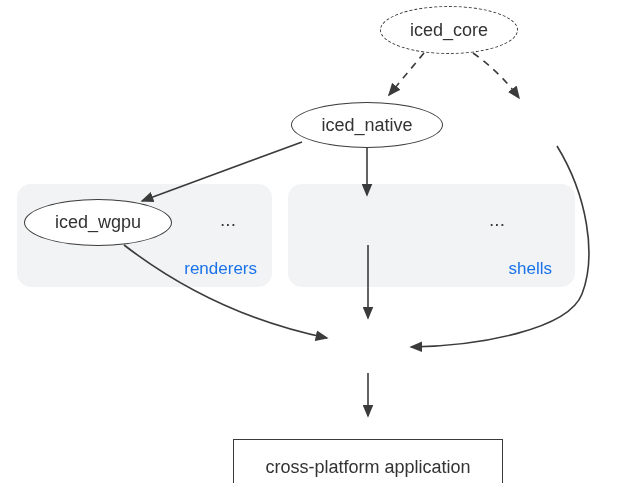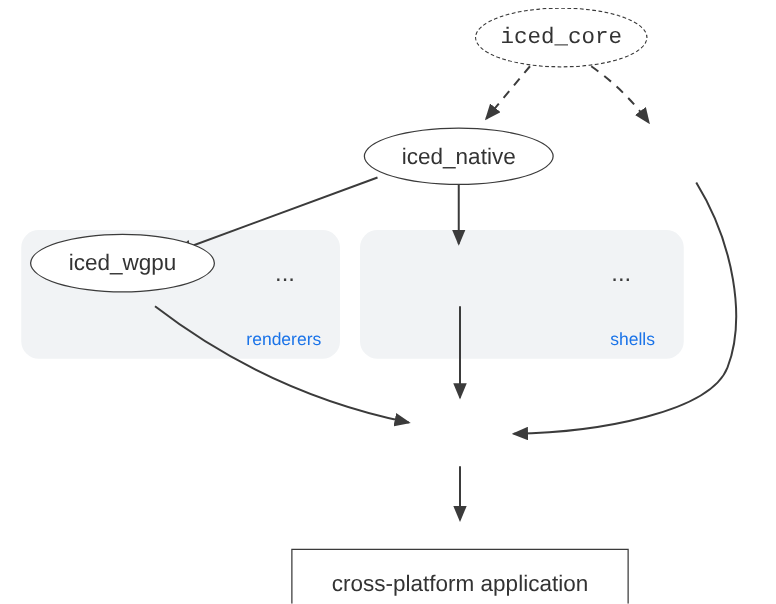--- a/index.html
+++ b/index.html
@@ -12,26 +12,26 @@
     overflow: hidden;
   }
   
   .group {
     position: absolute;
     background: #f1f3f5;
     border-radius: 14px;
     z-index: 1;
   }
   #g-renderers { left: 17px;  top: 184px; width: 255px; height: 103px; }
-  #g-shells    { left: 288px; top: 184px; width: 259px; height: 103px; }
+  #g-shells    { left: 288px; top: 184px; width: 259px; height: 103px; padding-left: 28px; }
   .group-label {
     position: absolute;
     bottom: 8px;
     color: #1a73e8;
-    font-size: 14px;
+    font-size: 17px;
   }
   #g-renderers .group-label { right: 15px; }
   #g-shells    .group-label { right: 23px; }
 
   
   svg.edges { position: absolute; left: 0; top: 0; z-index: 2; }
   .edge { fill: none; stroke: #3b3b3b; stroke-width: 1.6; }
   .edge.dashed { stroke-dasharray: 7 6; }
 
   
@@ -42,26 +42,26 @@
     justify-content: center;
     background: #ffffff;
     border: 1.6px solid #3b3b3b;
     color: #333333;
     font-size: 18px;
     z-index: 3;
     box-sizing: border-box;
     white-space: nowrap;
   }
   .ellipse { border-radius: 50%; }
-  .dashed-border { border-style: dashed; font-family: Liberation Mono, monospace; }
+  .dashed-border { border-style: dashed; }
 
   #n-core   { left: 380px; top: 6px;   width: 138px; height: 48px; }
   #n-native { left: 291px; top: 102px; width: 152px; height: 46px; }
   #n-web    { left: 484px; top: 102px; width: 132px; height: 46px; }
-  #n-wgpu   { left: 24px;  top: 187px; width: 148px; height: 47px; }
+  #n-wgpu   { left: 24px;  top: 199px; width: 148px; height: 47px; }
   #n-winit  { left: 297px; top: 199px; width: 142px; height: 46px; }
   #n-iced   { left: 328px; top: 321px; width: 80px;  height: 52px; }
   #n-app    { left: 233px; top: 419px; width: 270px; height: 57px; border-width: 1.8px; margin-top: 20px; }
 
   
   .dots {
     position: absolute;
     z-index: 3;
     color: #3b3b3b;
     font-size: 19px;

